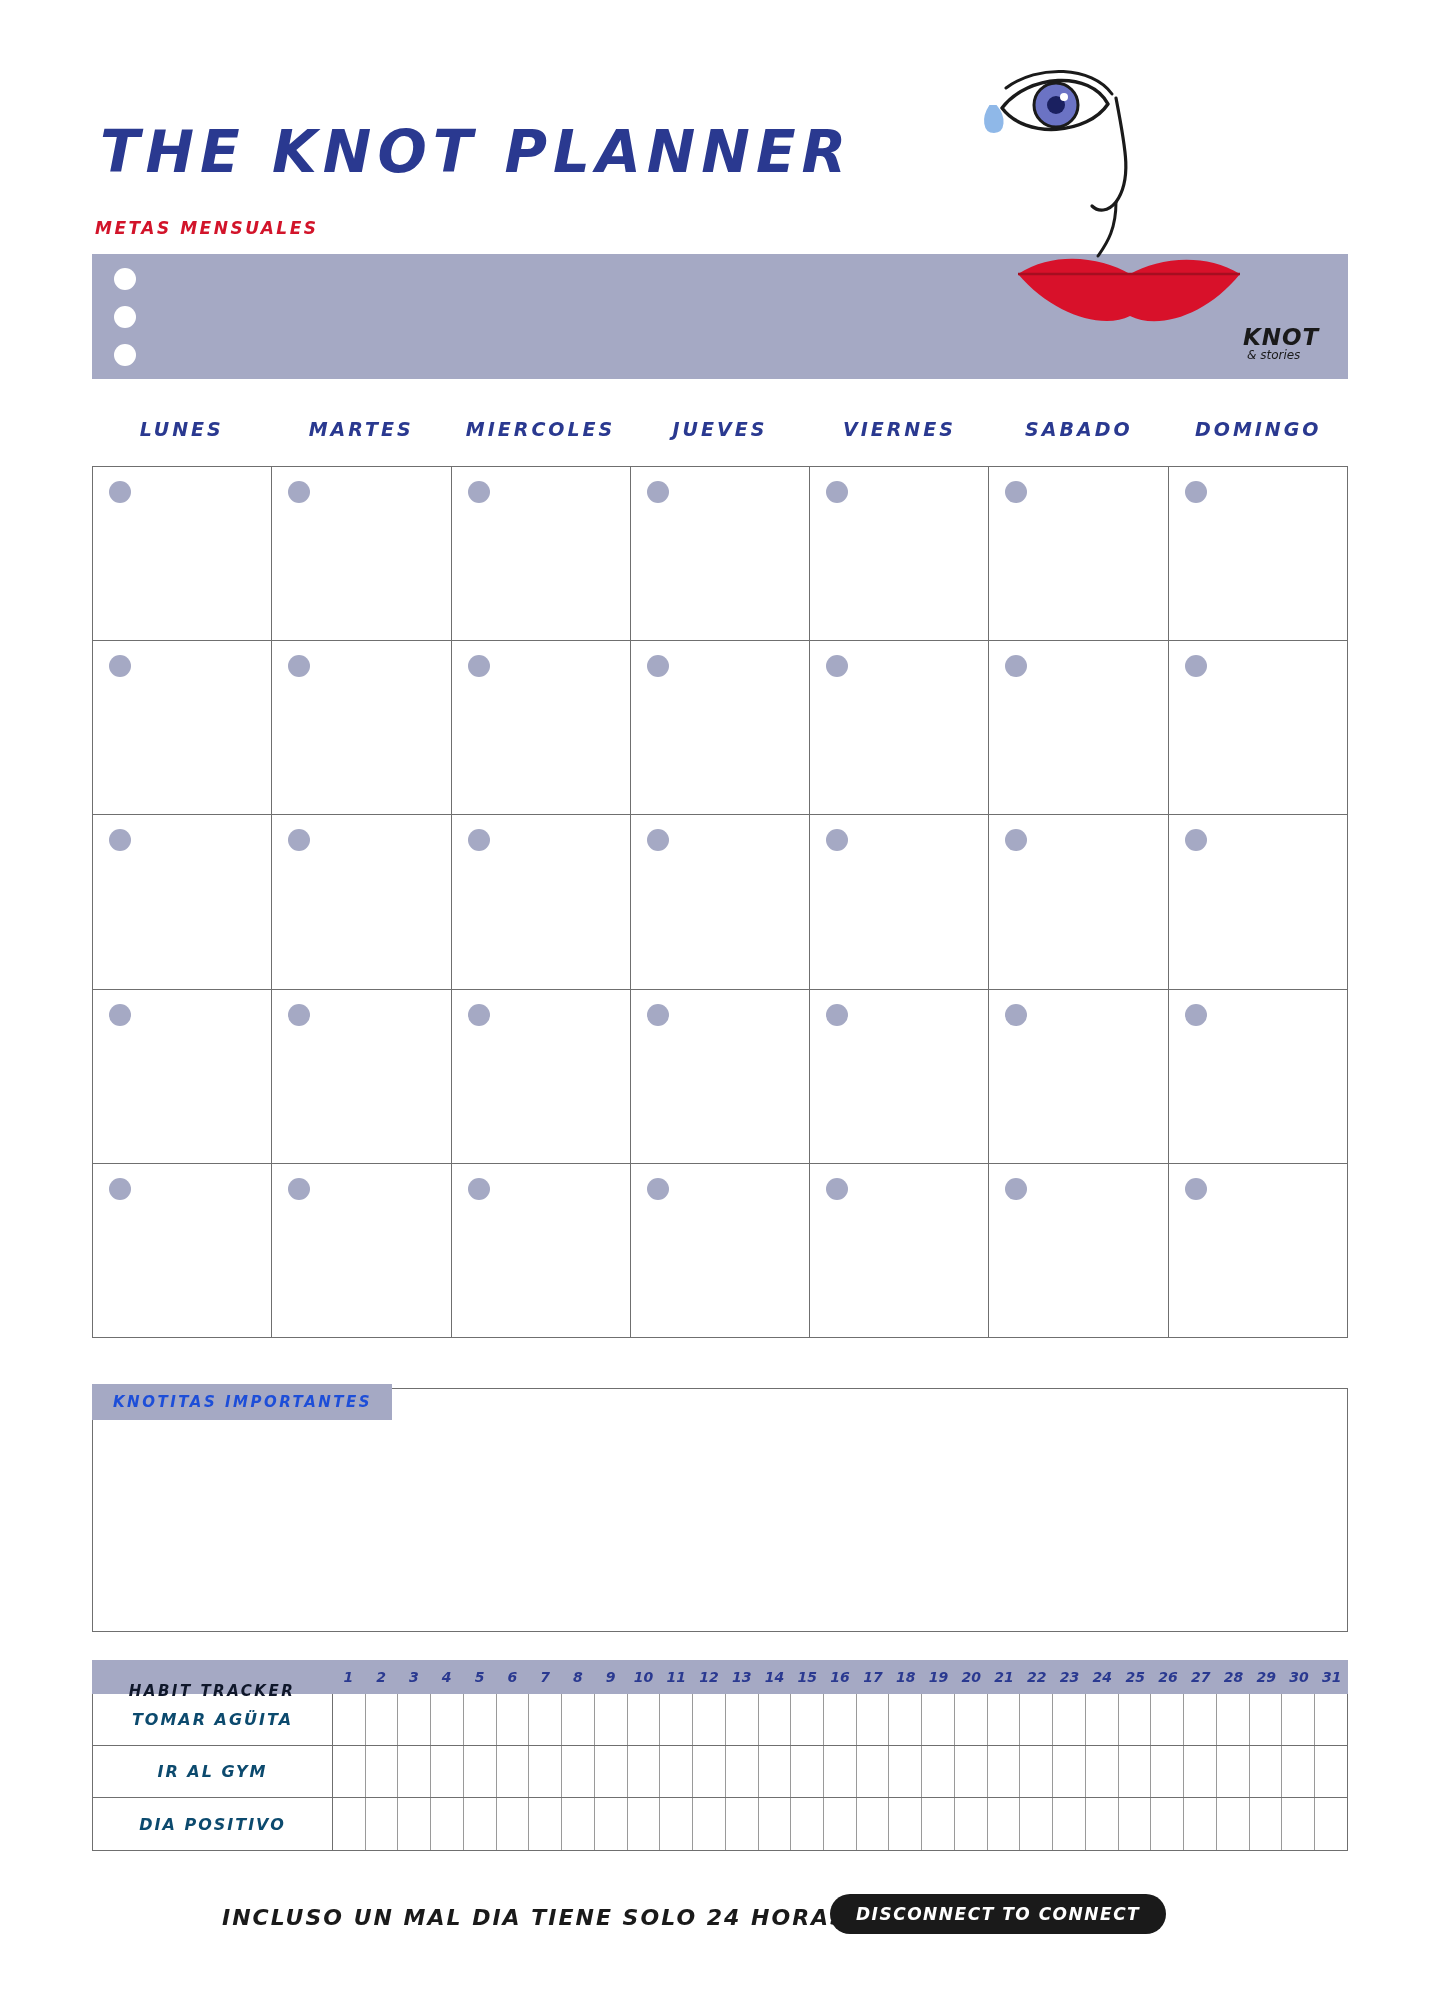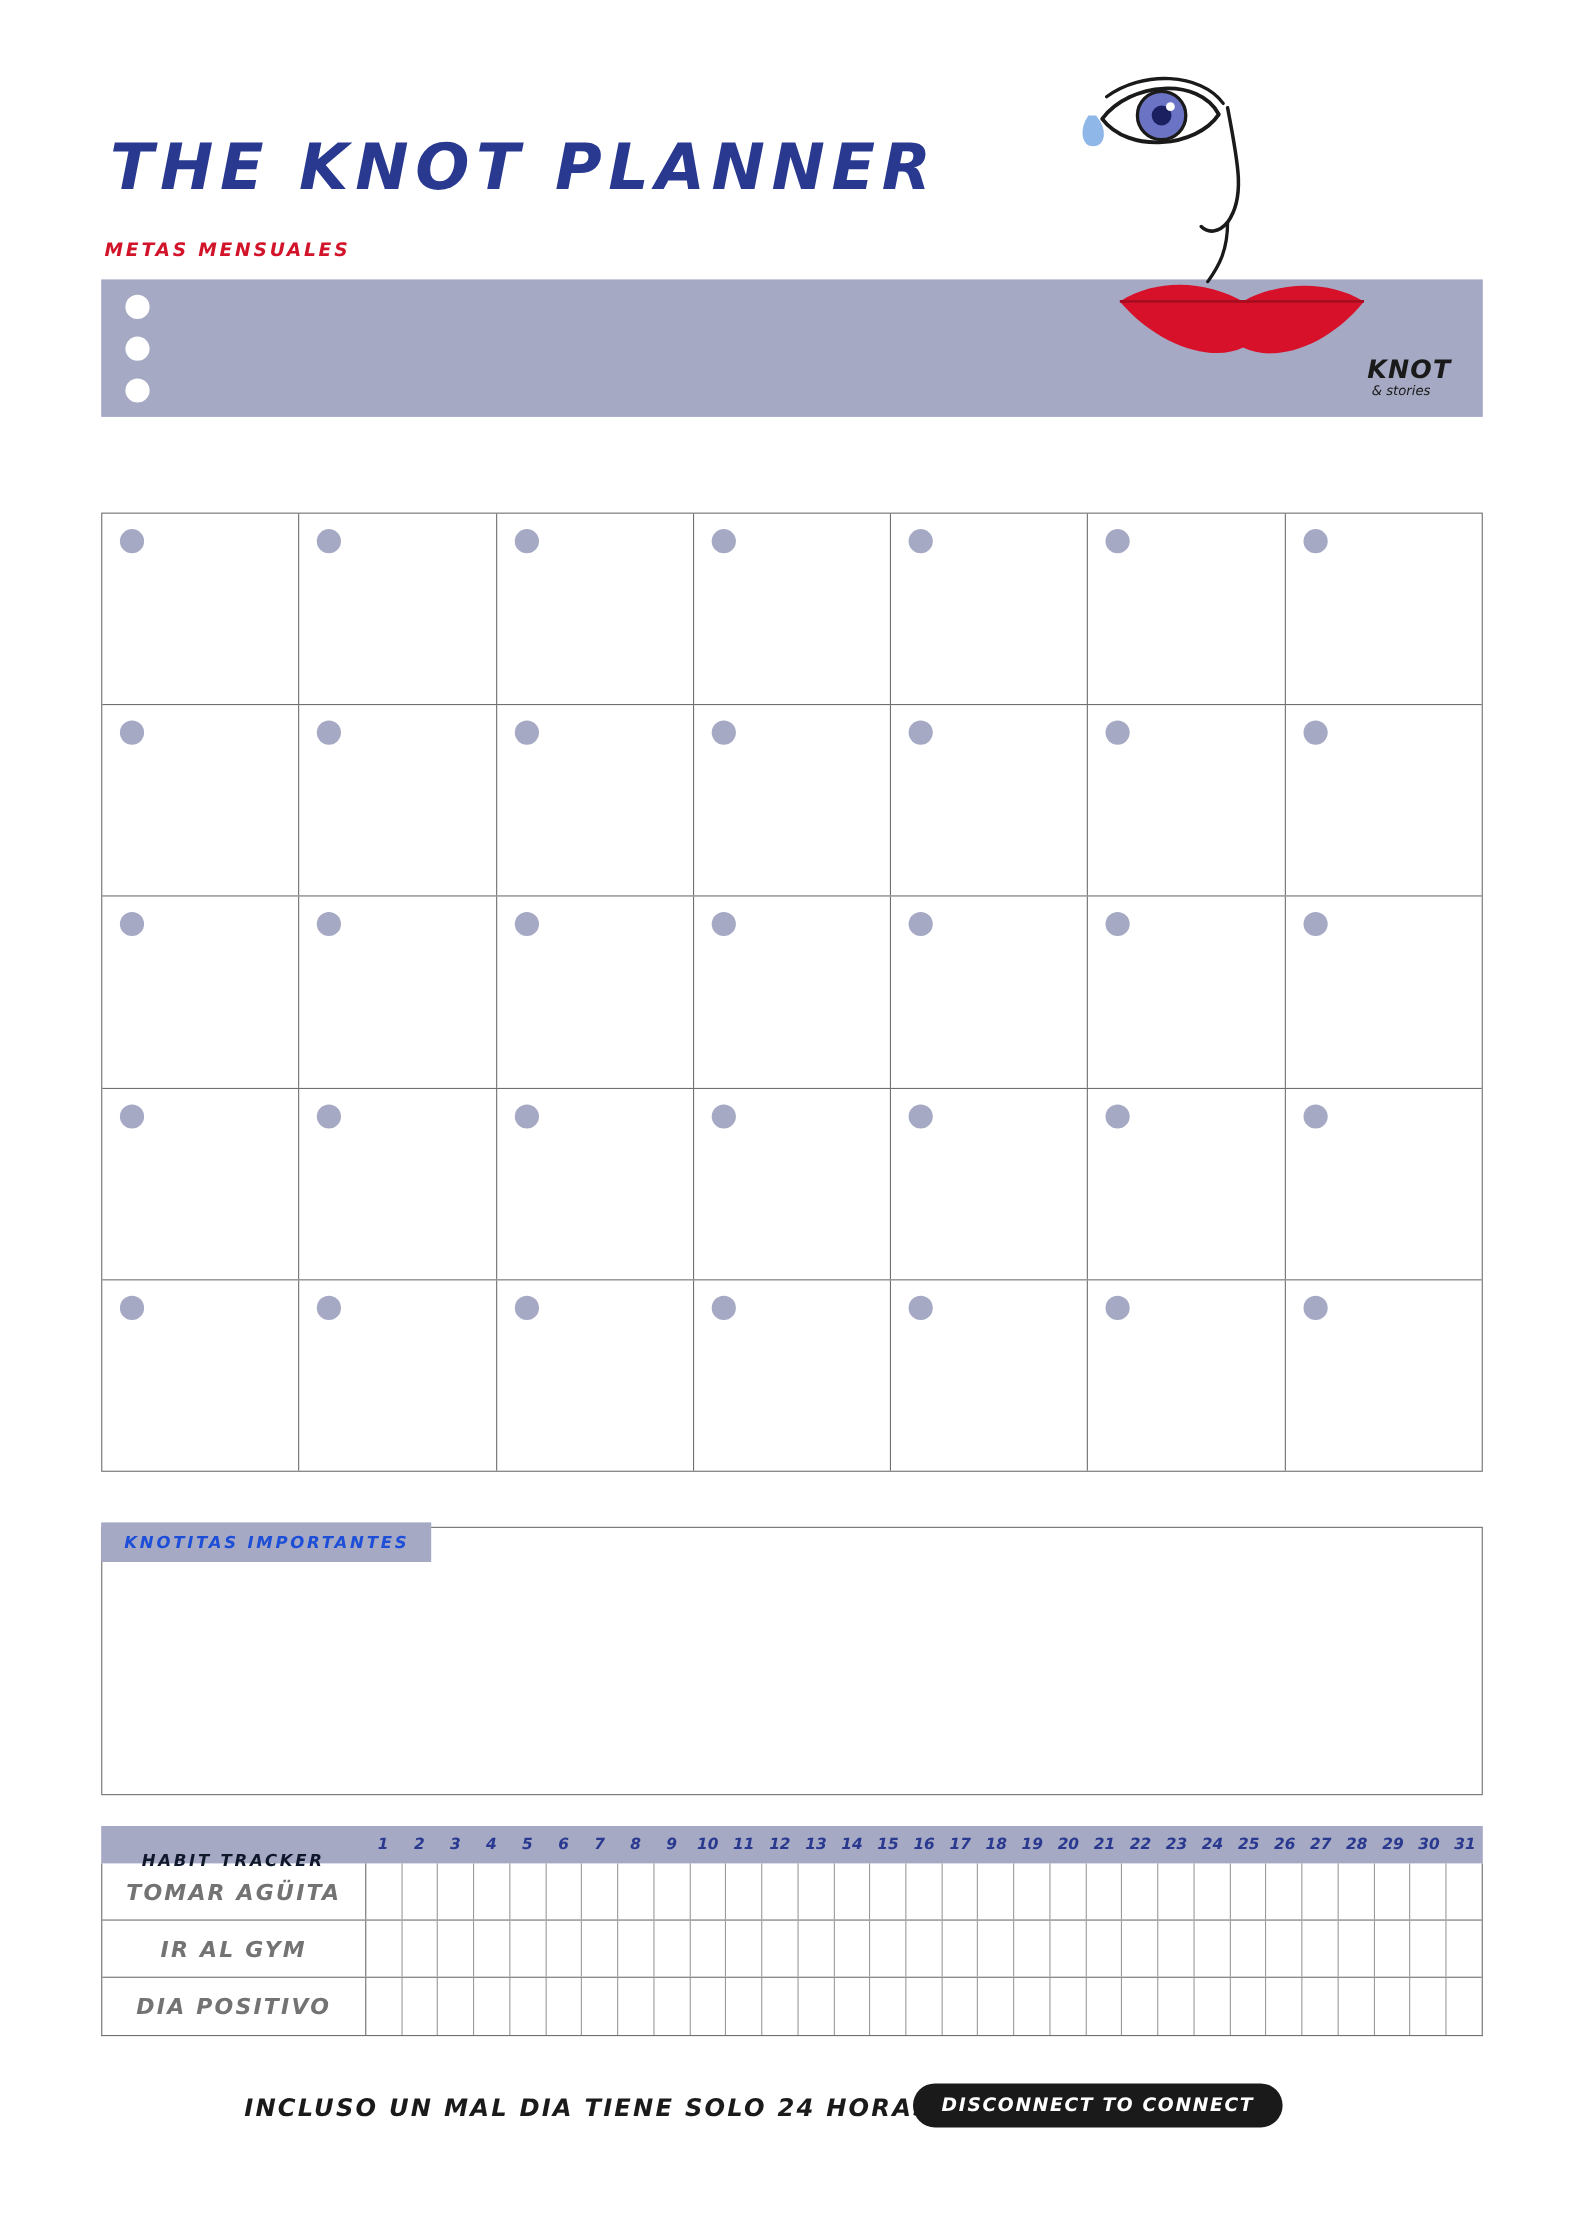--- a/index.html
+++ b/index.html
@@ -222,25 +222,25 @@
     display: flex;
     height: 52px;
     border-bottom: 1.2px solid #6f6f6f;
   }
   .habit-row:last-child { border-bottom: none; }
   .habit-label {
     width: 240px;
     display: flex;
     align-items: center;
     justify-content: center;
-    font-size: 20px;
+    font-size: 16px;
     font-weight: bold;
     font-style: italic;
     letter-spacing: 2px;
-    color: #737373;
+    color: #0c4a6e;
     border-right: 1.2px solid #6f6f6f;
   }
   .habit-cells {
     flex: 1 1 0;
     display: flex;
   }
   .habit-cell {
     flex: 1 1 0;
     border-right: 1px solid #9a9a9a;
   }
@@ -309,20 +309,29 @@
 
     <path d="M136 142 C 136 168, 128 182, 118 196" fill="none" stroke="#1a1a1a" stroke-width="3" stroke-linecap="round"></path>
 
     <path d="M-118 214 C -80 190, -34 198, -6 214 C 22 198, 68 192, 104 214
              C 70 256, 22 270, -6 256 C -34 270, -84 254, -118 214 Z" transform="translate(156,0)" fill="#d8112a"></path>
     <path d="M38 214 L 260 214" fill="none" stroke="#a60e20" stroke-width="2.5"></path>
   </svg>
   <div class="brand-knot">KNOT</div>
   <div class="brand-stories">&amp; stories</div>
 
+  <div class="weekdays">
+    <div class="weekday">LUNES</div>
+    <div class="weekday">MARTES</div>
+    <div class="weekday">MIERCOLES</div>
+    <div class="weekday">JUEVES</div>
+    <div class="weekday">VIERNES</div>
+    <div class="weekday">SABADO</div>
+    <div class="weekday">DOMINGO</div>
+  </div>
 
   <div class="calendar" id="calendar-grid">
       <div class="cal-row">
         <div class="cal-cell">
           <div class="cell-dot"></div>
           <div></div>
         </div>
         <div class="cal-cell">
           <div class="cell-dot"></div>
           <div></div>

